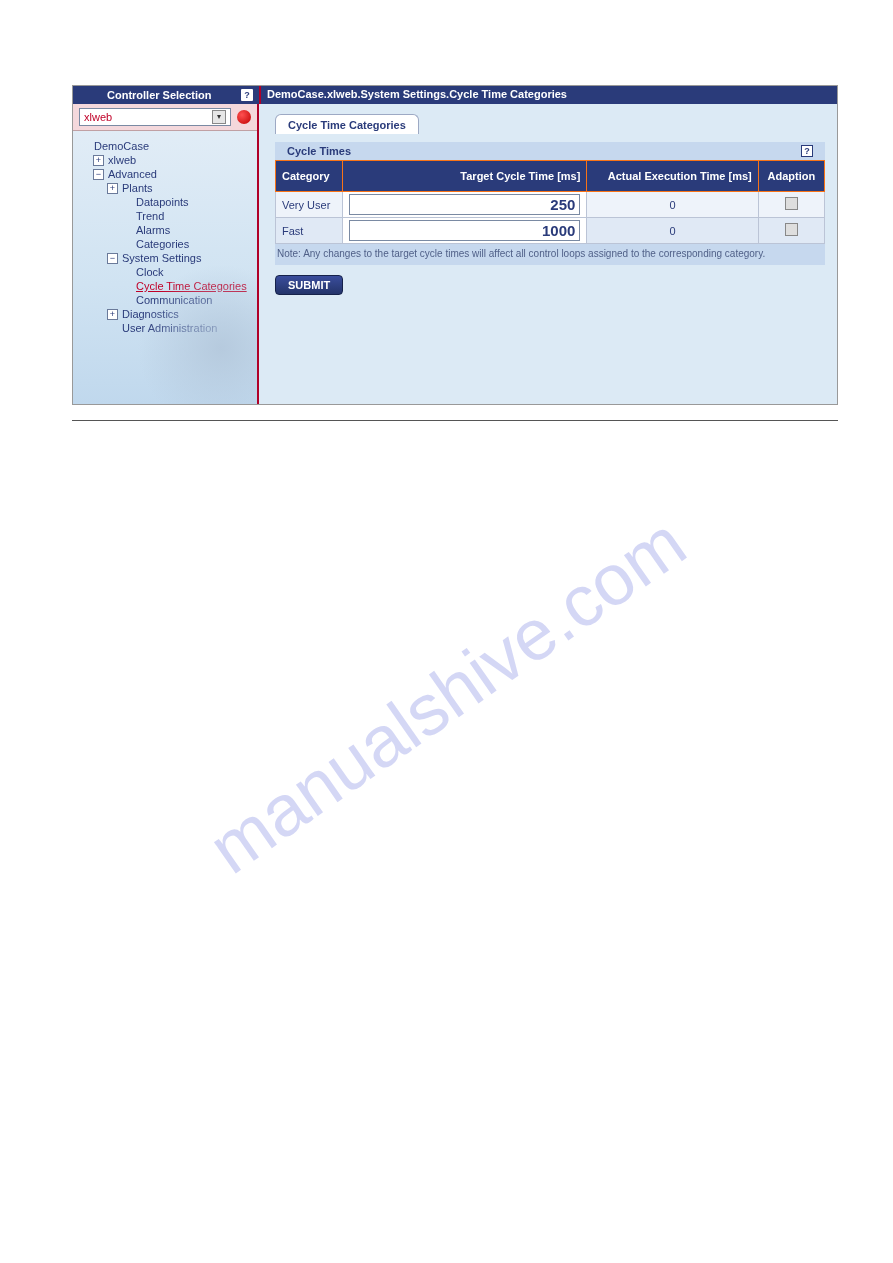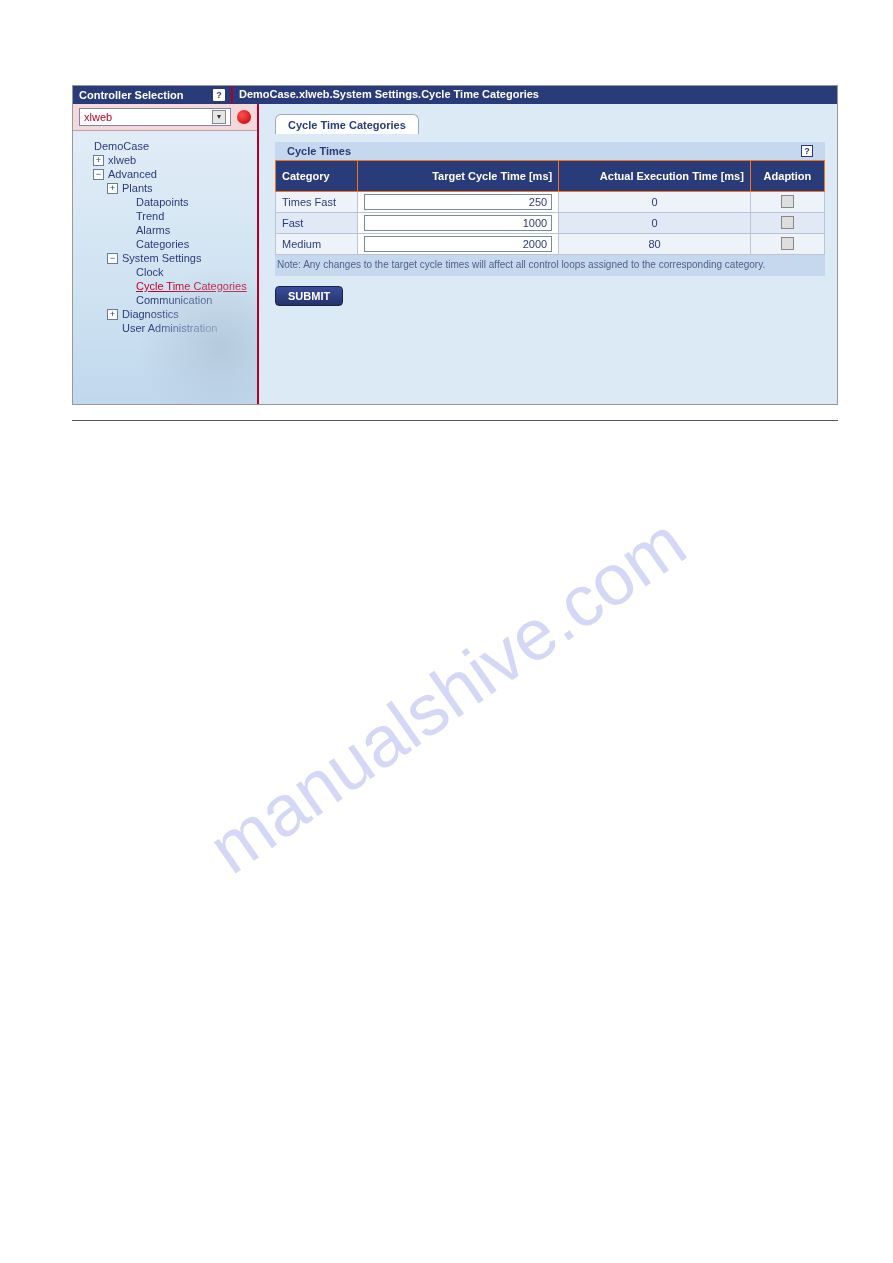--- a/index.html
+++ b/index.html
@@ -26,20 +26,21 @@
     font-size: 11px;
     height: 18px;
   }
   .header-left {
     width: 160px;
     padding: 2px 6px;
     display: flex;
     justify-content: space-between;
     align-items: center;
     border-right: 2px solid #b00028;
+    margin-left: 28px;
   }
   .header-right {
     flex: 1;
     padding: 2px 6px;
   }
   .help-icon {
     width: 12px;
     height: 12px;
     background: #fff;
     color: #2a3b7a;
@@ -192,24 +193,25 @@
     padding: 2px 6px;
     background: #eef3fa;
     color: #2a3b7a;
   }
   table.data tr:nth-child(even) td { background: #e0e9f5; }
   td.input-cell { background: #fff !important; padding: 1px; }
   .num-input {
     width: 100%;
     border: 1px solid #7a8aa3;
     text-align: right;
-    font-size: 11px;
+    font-size: 15px;
     padding: 1px 4px;
     background: #fff;
     color: #2a3b7a;
+    font-weight: bold;
   }
   td.center { text-align: center; }
   .chk {
     width: 13px; height: 13px;
     border: 1px solid #888;
     background: #dedede;
     display: inline-block;
   }
   .note {
     font-size: 10px;
@@ -345,37 +347,31 @@
         <thead>
           <tr>
             <th>Category</th>
             <th class="right">Target Cycle Time [ms]</th>
             <th class="right">Actual Execution Time [ms]</th>
             <th class="center">Adaption</th>
           </tr>
         </thead>
         <tbody>
           <tr>
-            <td>Times Fast</td>
+            <td>Very User</td>
             <td class="input-cell"><input class="num-input" value="250" style=""></td>
             <td class="center">0</td>
             <td class="center"><span class="chk"></span></td>
           </tr>
           <tr>
             <td>Fast</td>
             <td class="input-cell"><input class="num-input" value="1000" style=""></td>
             <td class="center">0</td>
             <td class="center"><span class="chk"></span></td>
           </tr>
-          <tr>
-            <td>Medium</td>
-            <td class="input-cell"><input class="num-input" value="2000" style=""></td>
-            <td class="center">80</td>
-            <td class="center"><span class="chk"></span></td>
-          </tr>
         </tbody>
       </table>
       <div class="note">Note: Any changes to the target cycle times will affect all control loops assigned to the corresponding category.</div>
 
       <div class="submit-btn">SUBMIT</div>
     </div>
   </div>
 </div>
 
 <div class="divider"></div>

